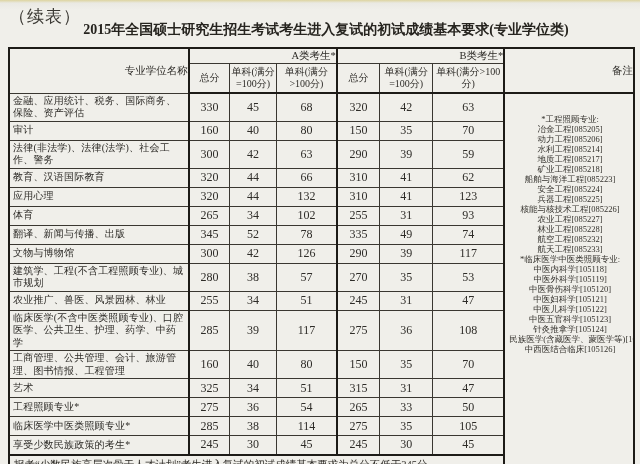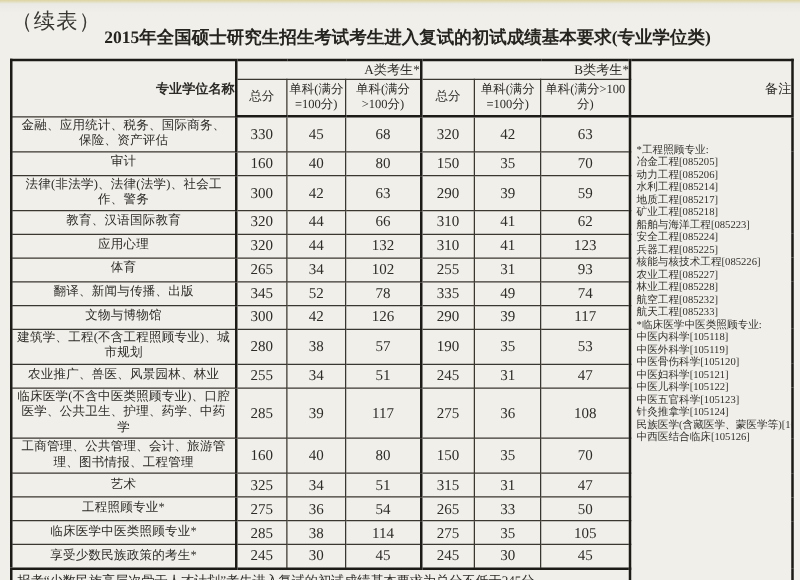--- a/index.html
+++ b/index.html
@@ -28,37 +28,37 @@
     border: 2px solid #1d1b17;
   }
   th, td { border: 1px solid #3a3731; overflow: hidden; }
   .thickL { border-left: 2px solid #1d1b17 !important; }
   thead th { font-weight: normal; color: #2e2c28; }
   .hrow1 th { height: 13px; font-size: 10.5px; padding: 0; text-align: right; }
   .hrow2 th {
     height: 28px; font-size: 10px; line-height: 12px;
     padding: 0 1px; border-bottom: 2px solid #1d1b17;
   }
-  .name-h { font-size: 11px; font-weight: bold; }
+  .name-h { font-size: 11px; }
   .remark-h { font-size: 11px; border-bottom: 2px solid #1d1b17; }
   tbody tr.h1 { height: 19px; }
   tbody tr.h2 { height: 27px; }
   td.name-cell {
-    font-size: 10px; line-height: 12.5px; text-align: center;
+    font-size: 10px; line-height: 12.5px; text-align: left;
     padding: 1px 3px; letter-spacing: 0.2px;
   }
   td.num-cell { font-size: 12px; text-align: center; padding: 0; }
   td.remark-cell {
     vertical-align: top; text-align: left;
     padding: 20px 2px 0 4px;
     font-size: 8.5px; line-height: 10px; color: #33312c;
   }
   td.remark-cell .sec2 { }
   td.remark-cell .rm-title { white-space: nowrap; }
-  td.remark-cell div { white-space: nowrap; }
+  td.remark-cell div { white-space: nowrap; text-align: center; }
   tr.footer-row td {
     border-top: 2px solid #1d1b17;
     font-size: 10.5px; text-align: left; padding: 2px 4px; height: 14px;
   }
 </style>
 </head>
 <body>
 
 <div class="page">
   <div class="cont-label">（续表）</div>
@@ -192,21 +192,21 @@
           <td class="num-cell">126</td>
           <td class="num-cell thickL">290</td>
           <td class="num-cell">39</td>
           <td class="num-cell">117</td>
         </tr>
         <tr class="h2">
           <td class="name-cell">建筑学、工程(不含工程照顾专业)、城市规划</td>
           <td class="num-cell thickL">280</td>
           <td class="num-cell">38</td>
           <td class="num-cell">57</td>
-          <td class="num-cell thickL">190</td>
+          <td class="num-cell thickL">270</td>
           <td class="num-cell">35</td>
           <td class="num-cell">53</td>
         </tr>
         <tr class="h1">
           <td class="name-cell">农业推广、兽医、风景园林、林业</td>
           <td class="num-cell thickL">255</td>
           <td class="num-cell">34</td>
           <td class="num-cell">51</td>
           <td class="num-cell thickL">245</td>
           <td class="num-cell">31</td>

